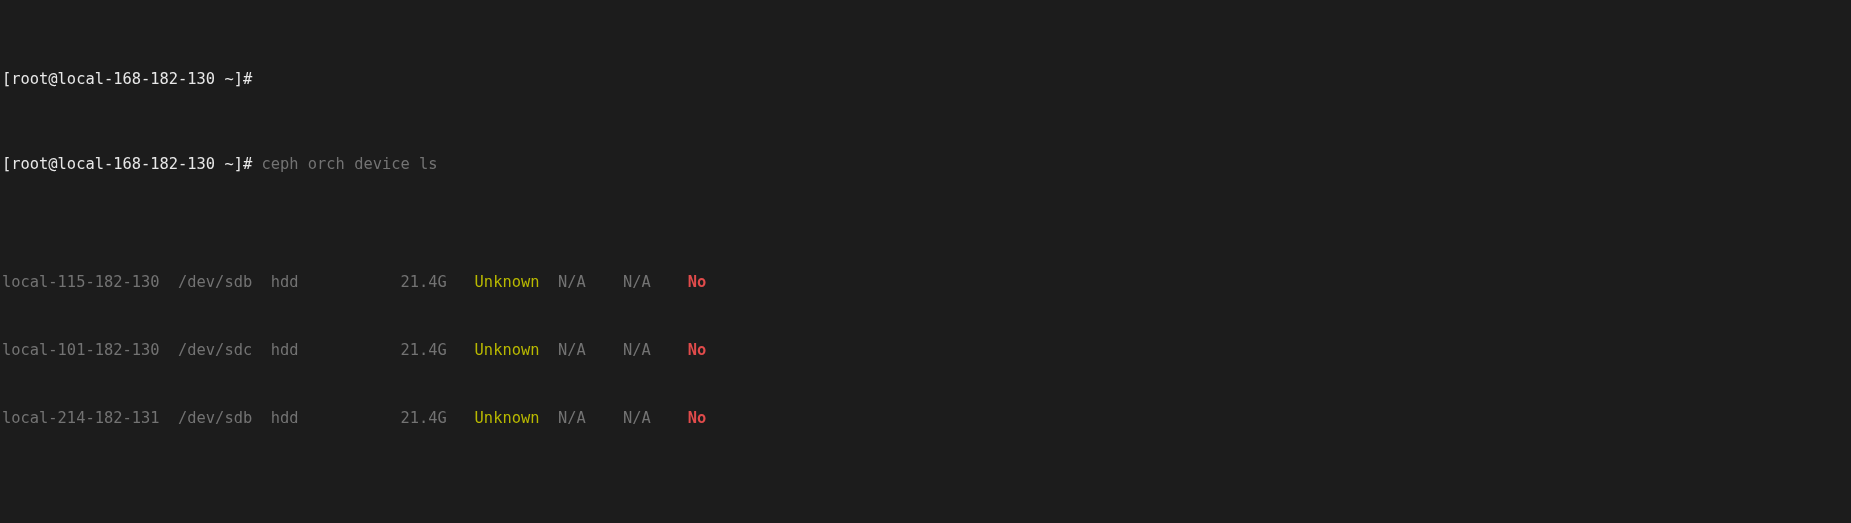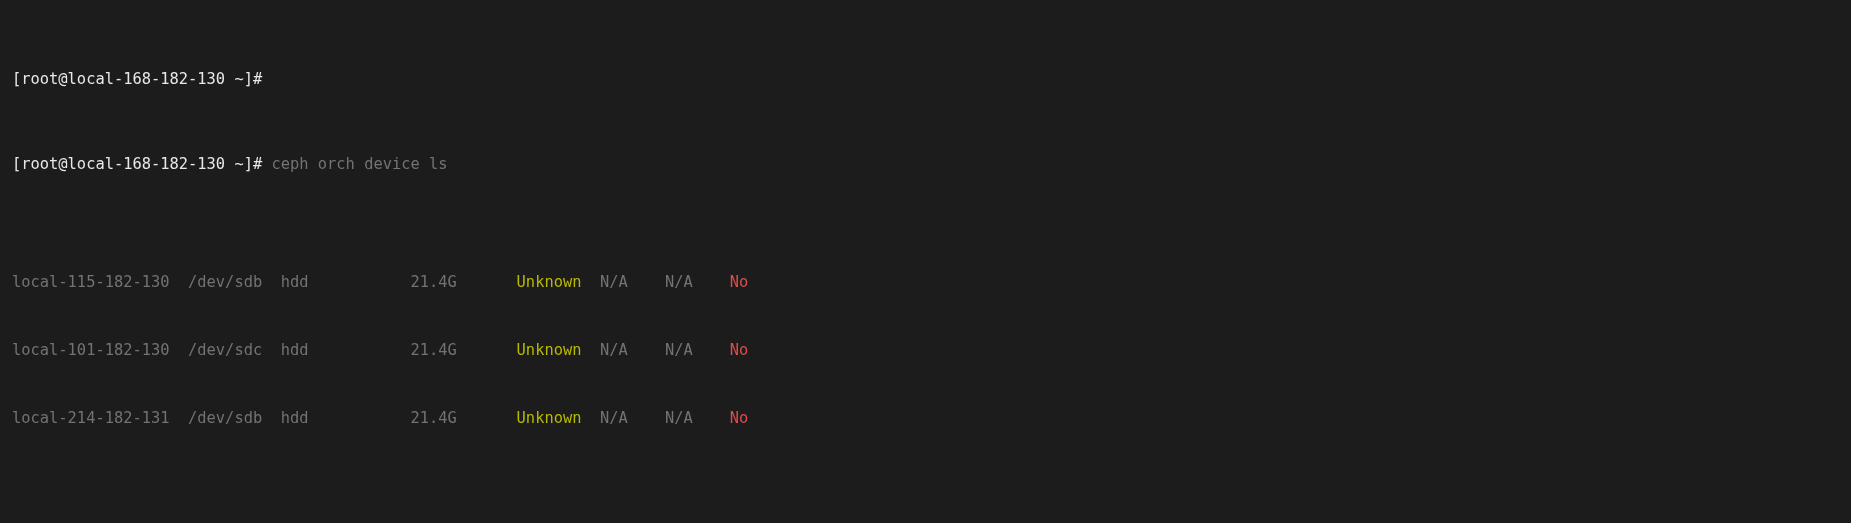--- a/index.html
+++ b/index.html
@@ -14,35 +14,35 @@
     font-family: "DejaVu Sans Mono", "Liberation Mono", monospace;
   }
   #terminal {
     width: 1851px;
     height: 523px;
     background: #1c1c1c;
     color: #d6d6d6;
     font-family: "DejaVu Sans Mono", "Liberation Mono", monospace;
     font-size: 15.4px;
     line-height: 16.95px;
-    padding: 3px 0 0 12px;
+    padding: 3px 0 0 2px;
     box-sizing: border-box;
     white-space: pre;
     letter-spacing: 0px;
     overflow: hidden;
   }
   .line {
     white-space: pre;
     height: 16.95px;
     font-variant-ligatures: none;
   }
   .c-default { color: #737373; }
   .c-white   { color: #e8e8e8; }
-  .c-yellow  { color: #b9b900; margin-left: 32px; }
-  .c-red     { color: #e04b4b; }
+  .c-yellow  { color: #b9b900; }
+  .c-red     { color: #e04b4b; font-weight: bold; }
 </style>
 </head>
 <body>
 
 <div id="terminal">
 
   
   <div class="line"><span class="c-white">[root@local-168-182-130 ~]#</span></div>
 
   

